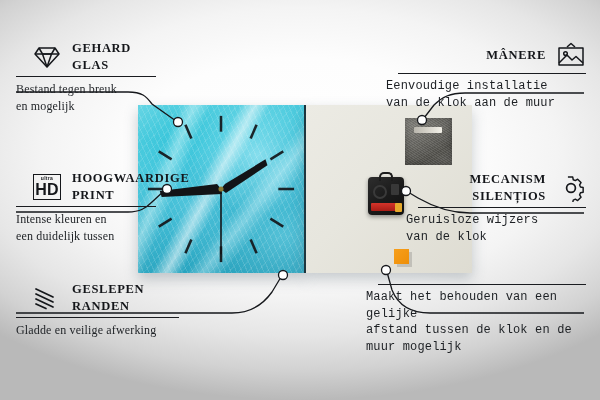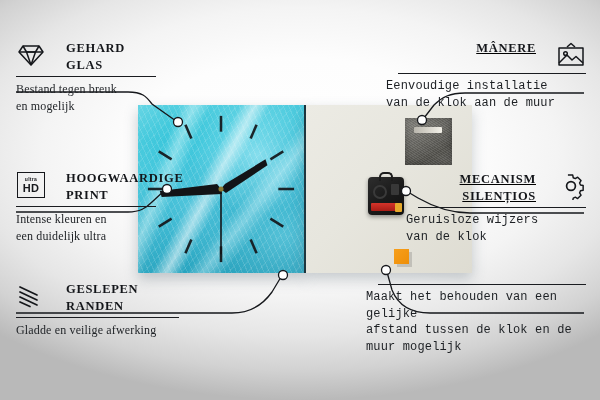--- a/index.html
+++ b/index.html
@@ -135,24 +135,25 @@
     left: 88px; top: 144px;
     width: 15px; height: 15px;
     background: linear-gradient(135deg, #f79f1b 0%, #ee8f08 100%);
     box-shadow: 3px 3px 0 rgba(120,120,115,.30);
   }
 
   
   .feature { position: absolute; }
   .feature .head {
     display: flex;
-    align-items: flex-start;
-    gap: 20px;
-  }
-  .feature.right .head { justify-content: flex-end; text-decoration: underline; }
+    align-items: center;
+    gap: 10px;
+    margin-left: 16px;
+  }
+  .feature.right .head { justify-content: flex-end; }
   .feature .title {
     font-family: "Liberation Serif", serif;
     font-size: 12.5px;
     font-weight: bold;
     letter-spacing: .7px;
     color: #14161a;
     line-height: 1.33;
     text-transform: uppercase;
   }
   .feature.right .title { text-align: right; }
@@ -184,21 +185,21 @@
     align-items: center; justify-content: center;
     line-height: 1;
   }
   .hd-badge .ultra {
     font-family: "Liberation Sans", sans-serif;
     font-size: 5px; font-weight: bold;
     letter-spacing: .3px; color: #15171b;
   }
   .hd-badge .hd {
     font-family: "Liberation Sans", sans-serif;
-    font-size: 11px; font-weight: bold;
+    font-size: 16px; font-weight: bold;
     letter-spacing: .3px; color: #15171b;
     margin-top: 1px;
   }
 
   
   #f-glass   { left: 16px;  top: 40px;  width: 180px; }
   #f-print   { left: 16px;  top: 170px; width: 180px; }
   #f-edges   { left: 16px;  top: 281px; width: 180px; }
   #f-metal   { right: 14px; top: 40px;  width: 200px; }
   #f-silent  { right: 14px; top: 171px; width: 180px; }
@@ -307,21 +308,21 @@
         </span>
       </span>
       <div class="title">
         <div>HOOGWAARDIGE</div>
         <div>PRINT</div>
       </div>
     </div>
     <div class="rule"></div>
     <div class="desc">
       <div>Intense kleuren en</div>
-      <div>een duidelijk ultra</div>
+      <div>een duidelijk tussen</div>
     </div>
   </div>
 
   <div class="feature left" id="f-edges">
     <div class="head">
       <span class="icon-box">
         <svg width="28" height="24" viewBox="0 0 28 24">
           <g stroke="#15171b" stroke-width="1.7" stroke-linecap="round">
             <line x1="3" y1="3" x2="20" y2="11"></line>
             <line x1="3" y1="8" x2="20" y2="16"></line>

